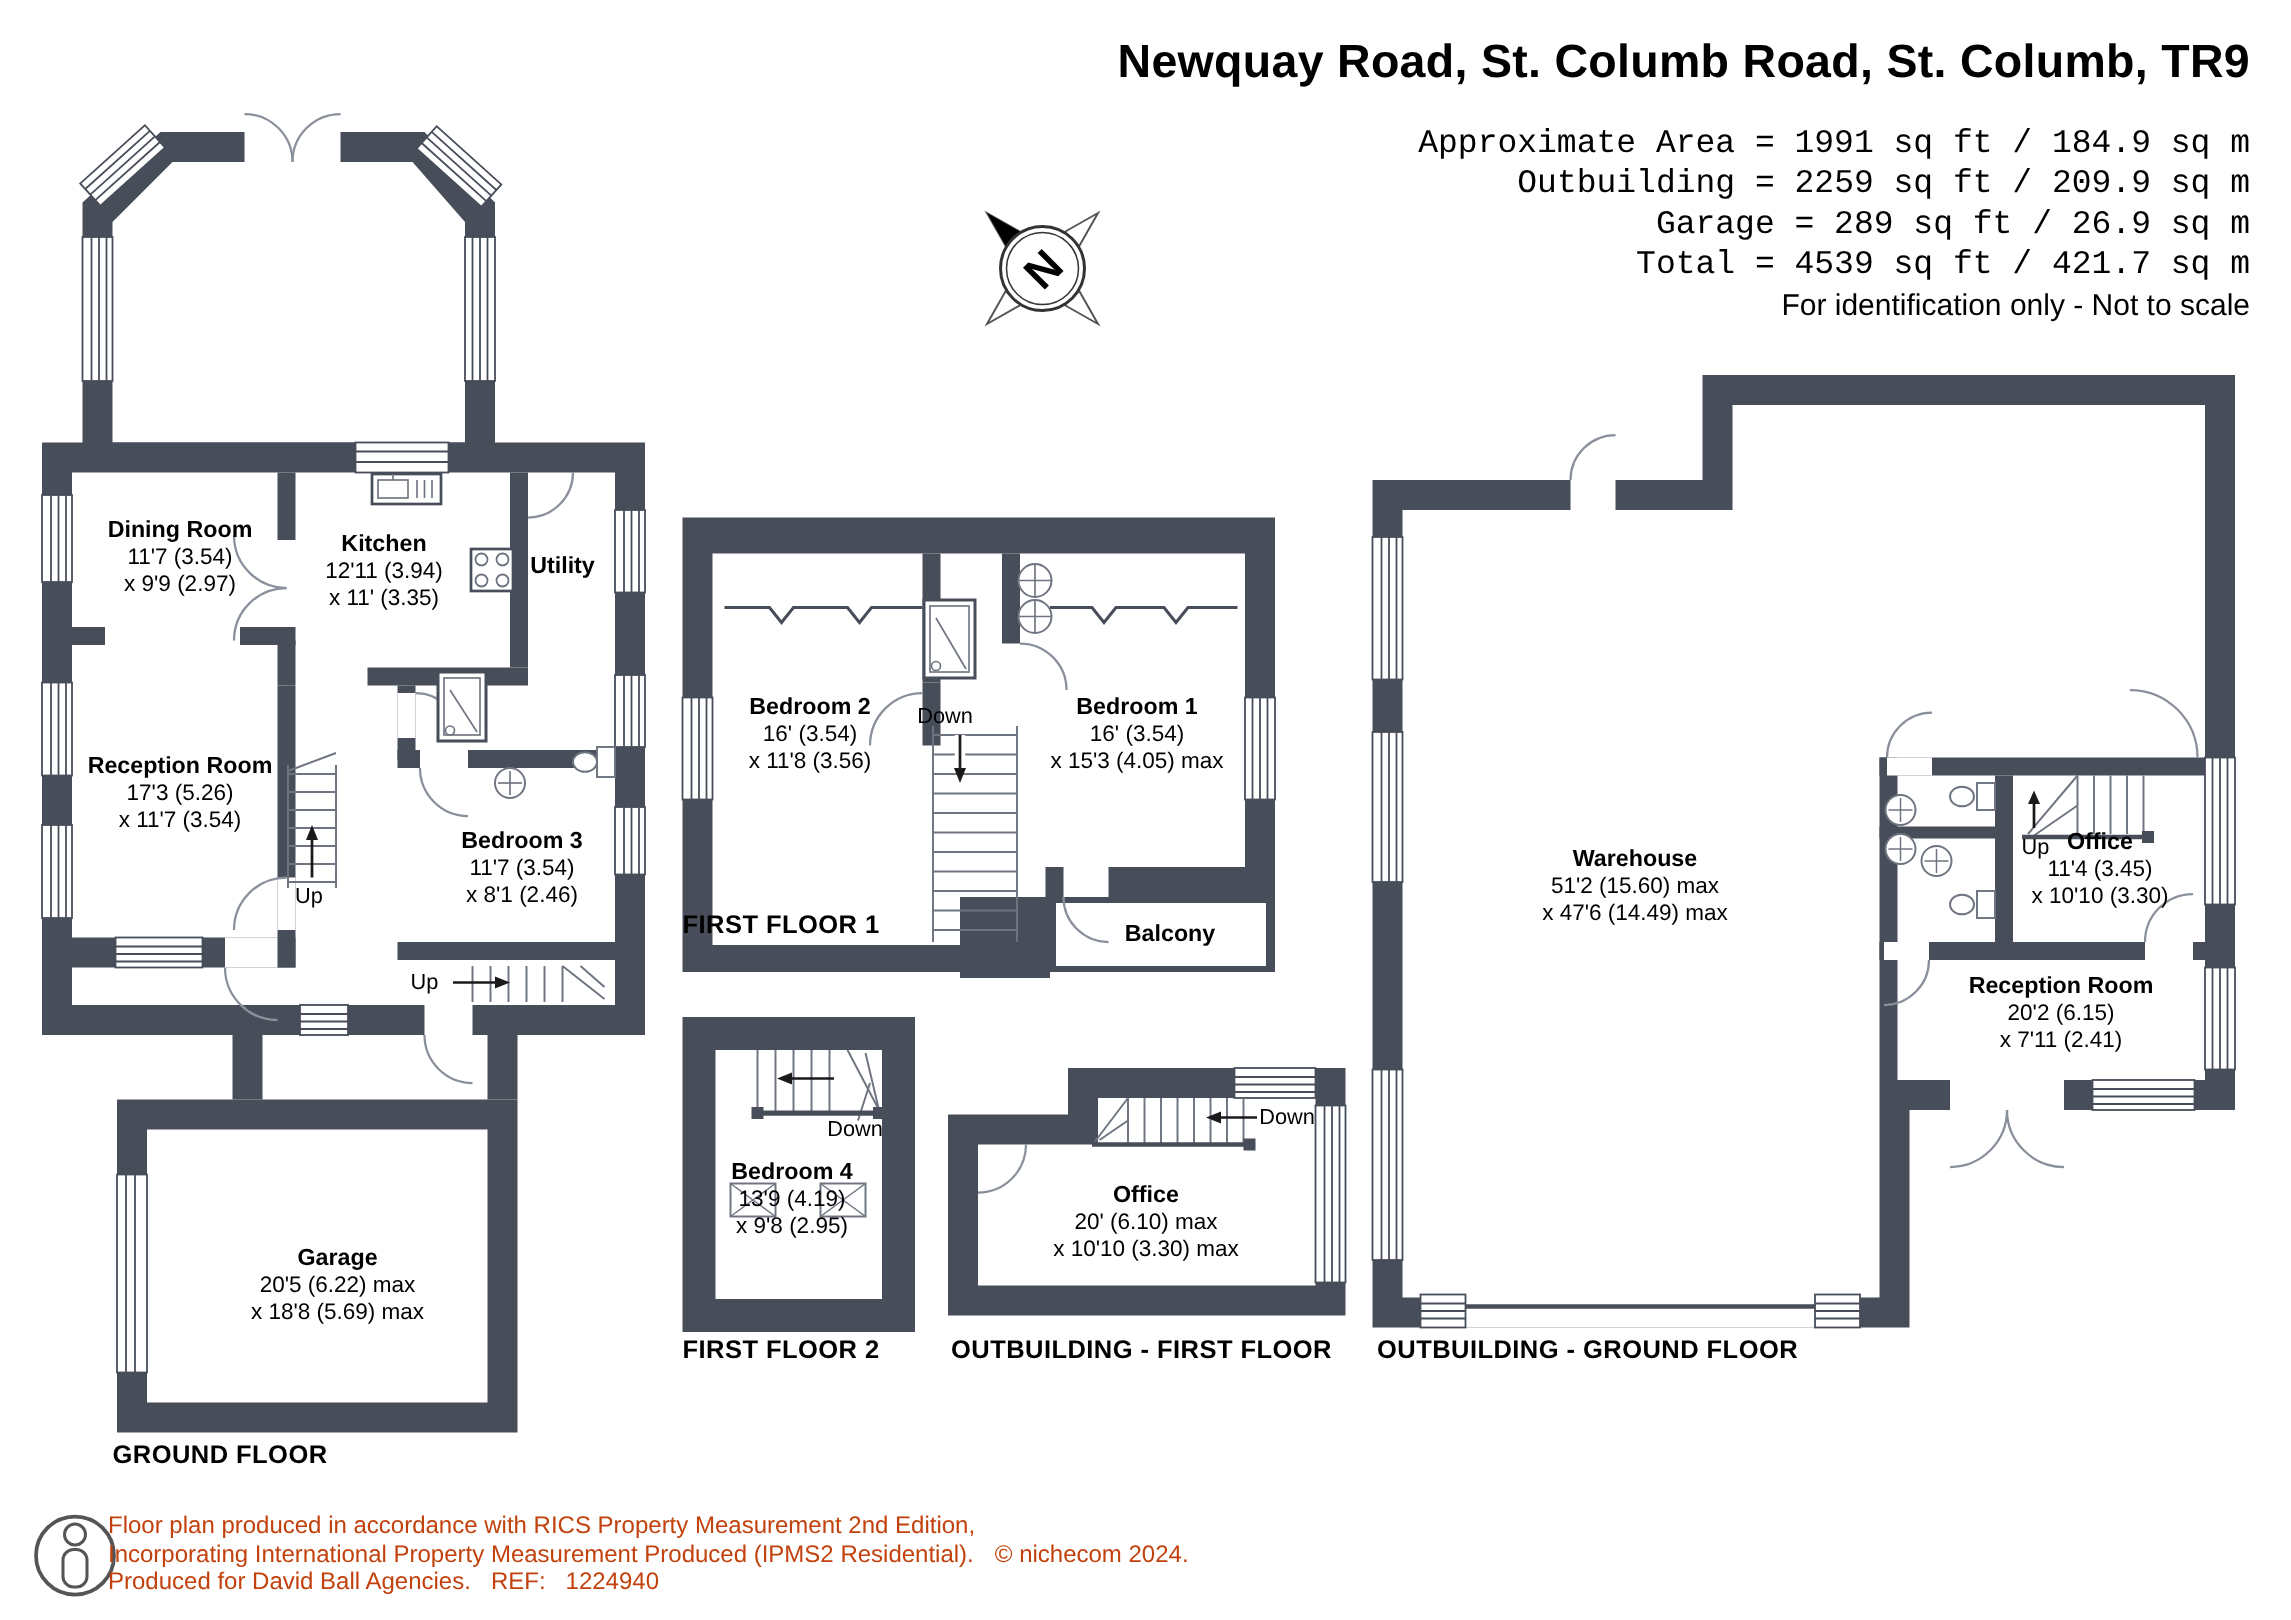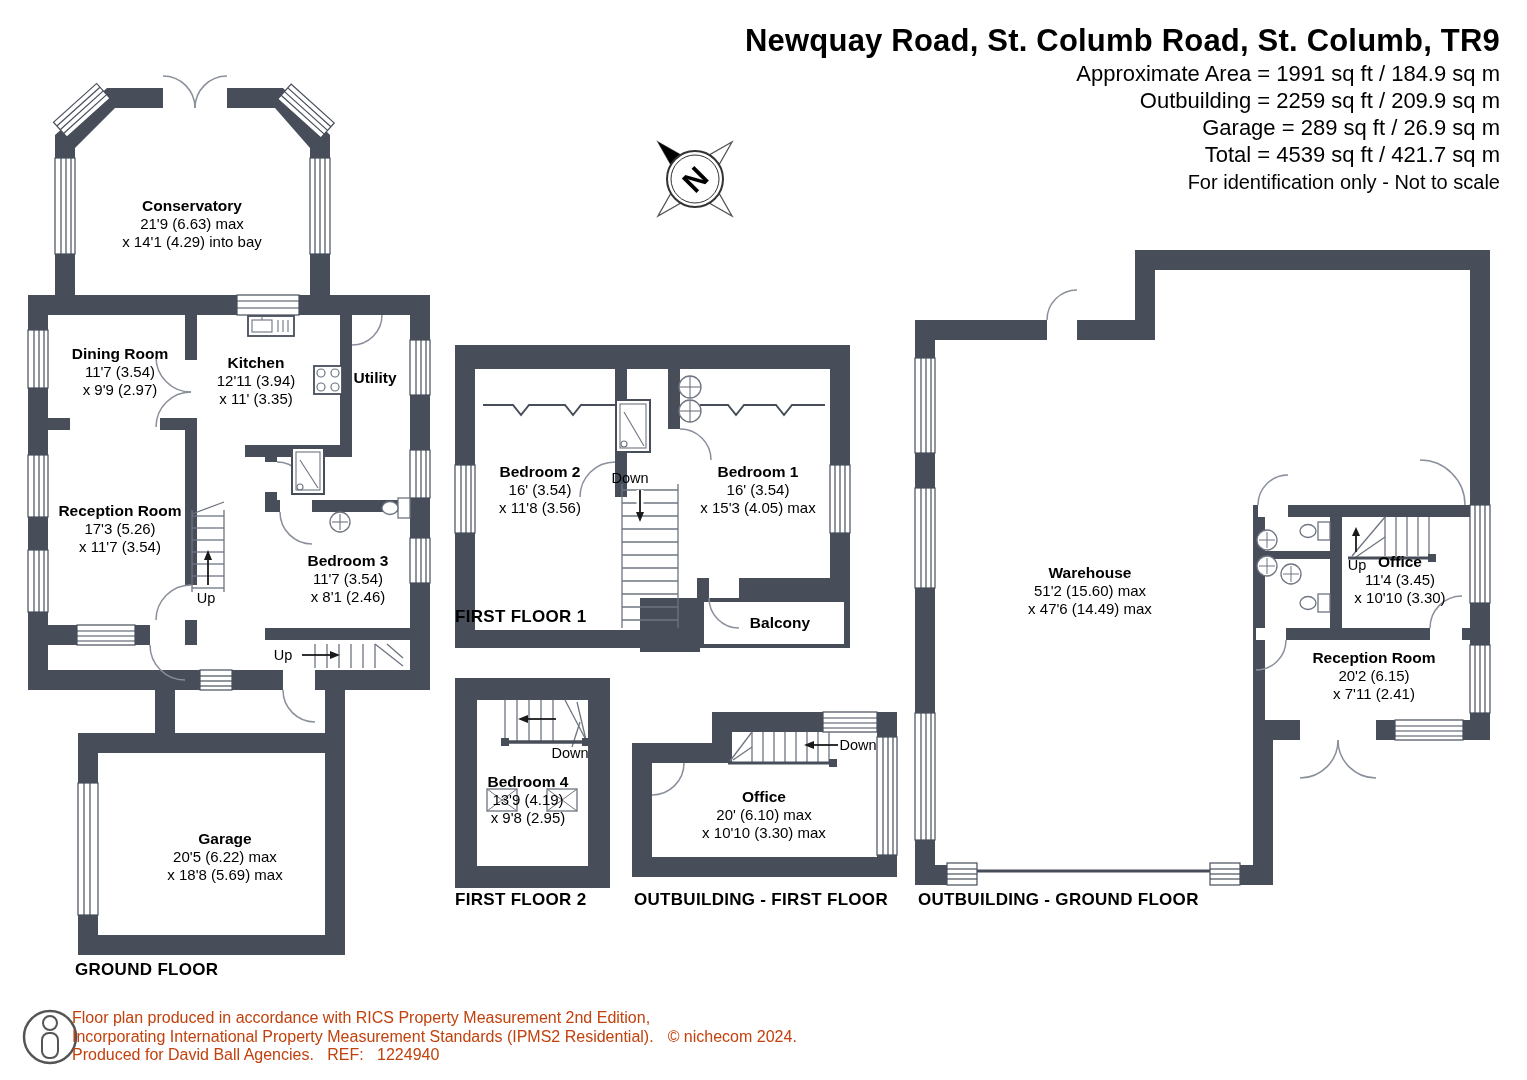--- a/index.html
+++ b/index.html
@@ -2,21 +2,21 @@
 <html><head>
 <meta charset="utf-8">
 <style>
   html,body{margin:0;padding:0;background:#fff;}
   .stage{position:relative;width:1527px;height:1080px;background:#ffffff;overflow:hidden;
          font-family:"Liberation Sans", sans-serif;color:#000;}
   .plan-svg{position:absolute;left:0;top:0;}
   
   .header{position:absolute;top:22px;right:27px;text-align:right;}
   .title{font-size:31px;font-weight:bold;letter-spacing:0.2px;line-height:38px;}
-  .area-lines{margin-top:0;}
+  .area-lines{margin-top:22px;font-family:Liberation Mono, monospace;}
   .area-line{font-size:22px;line-height:27px;}
   .disclaimer{font-size:20px;line-height:20px;margin-top:4px;}
   
   .room-label{position:absolute;transform:translateX(-50%);text-align:center;white-space:nowrap;}
   .rn{font-size:15.5px;font-weight:bold;line-height:18px;}
   .rd{font-size:15px;line-height:18px;}
   .floor-label{position:absolute;font-size:17px;font-weight:bold;white-space:nowrap;letter-spacing:0.3px;}
   .stair-label{position:absolute;transform:translateX(-50%);font-size:14.5px;font-weight:normal;white-space:nowrap;}
   
   .footer{position:absolute;left:72px;top:1009px;}
@@ -476,25 +476,20 @@
   <div class="title">Newquay Road, St. Columb Road, St. Columb, TR9</div>
   <div class="area-lines">
     <div class="area-line">Approximate Area = 1991 sq ft / 184.9 sq m</div>
     <div class="area-line">Outbuilding = 2259 sq ft / 209.9 sq m</div>
     <div class="area-line">Garage = 289 sq ft / 26.9 sq m</div>
     <div class="area-line">Total = 4539 sq ft / 421.7 sq m</div>
   </div>
   <div class="disclaimer">For identification only - Not to scale</div>
 </div>
 
-<div class="room-label" style="left:192px;top:197px">
-  <div class="rn">Conservatory</div>
-  <div class="rd">21'9 (6.63) max</div>
-  <div class="rd">x 14'1 (4.29) into bay</div>
-</div>
 <div class="room-label" style="left:120px;top:345px">
   <div class="rn">Dining Room</div>
   <div class="rd">11'7 (3.54)</div>
   <div class="rd">x 9'9 (2.97)</div>
 </div>
 <div class="room-label" style="left:256px;top:354px">
   <div class="rn">Kitchen</div>
   <div class="rd">12'11 (3.94)</div>
   <div class="rd">x 11' (3.35)</div>
 </div>
@@ -563,17 +558,17 @@
 <div class="stair-label" style="left:1357px;top:557px">Up</div>
 
 <div class="floor-label" style="left:75px;top:960px">GROUND FLOOR</div>
 <div class="floor-label" style="left:455px;top:607px">FIRST FLOOR 1</div>
 <div class="floor-label" style="left:455px;top:890px">FIRST FLOOR 2</div>
 <div class="floor-label" style="left:634px;top:890px">OUTBUILDING - FIRST FLOOR</div>
 <div class="floor-label" style="left:918px;top:890px">OUTBUILDING - GROUND FLOOR</div>
 
 <div class="footer">
   <div class="footer-line">Floor plan produced in accordance with RICS Property Measurement 2nd Edition,</div>
-  <div class="footer-line"><span>Incorporating International Property Measurement Standards (IPMS2 Residential).</span><span class="copyright">© nichecom 2024.</span></div>
+  <div class="footer-line"><span>Incorporating International Property Measurement Produced (IPMS2 Residential).</span><span class="copyright">© nichecom 2024.</span></div>
   <div class="footer-line">Produced for David Ball Agencies.   REF:   1224940</div>
 </div>
 
 </div>
 
 </body></html>

